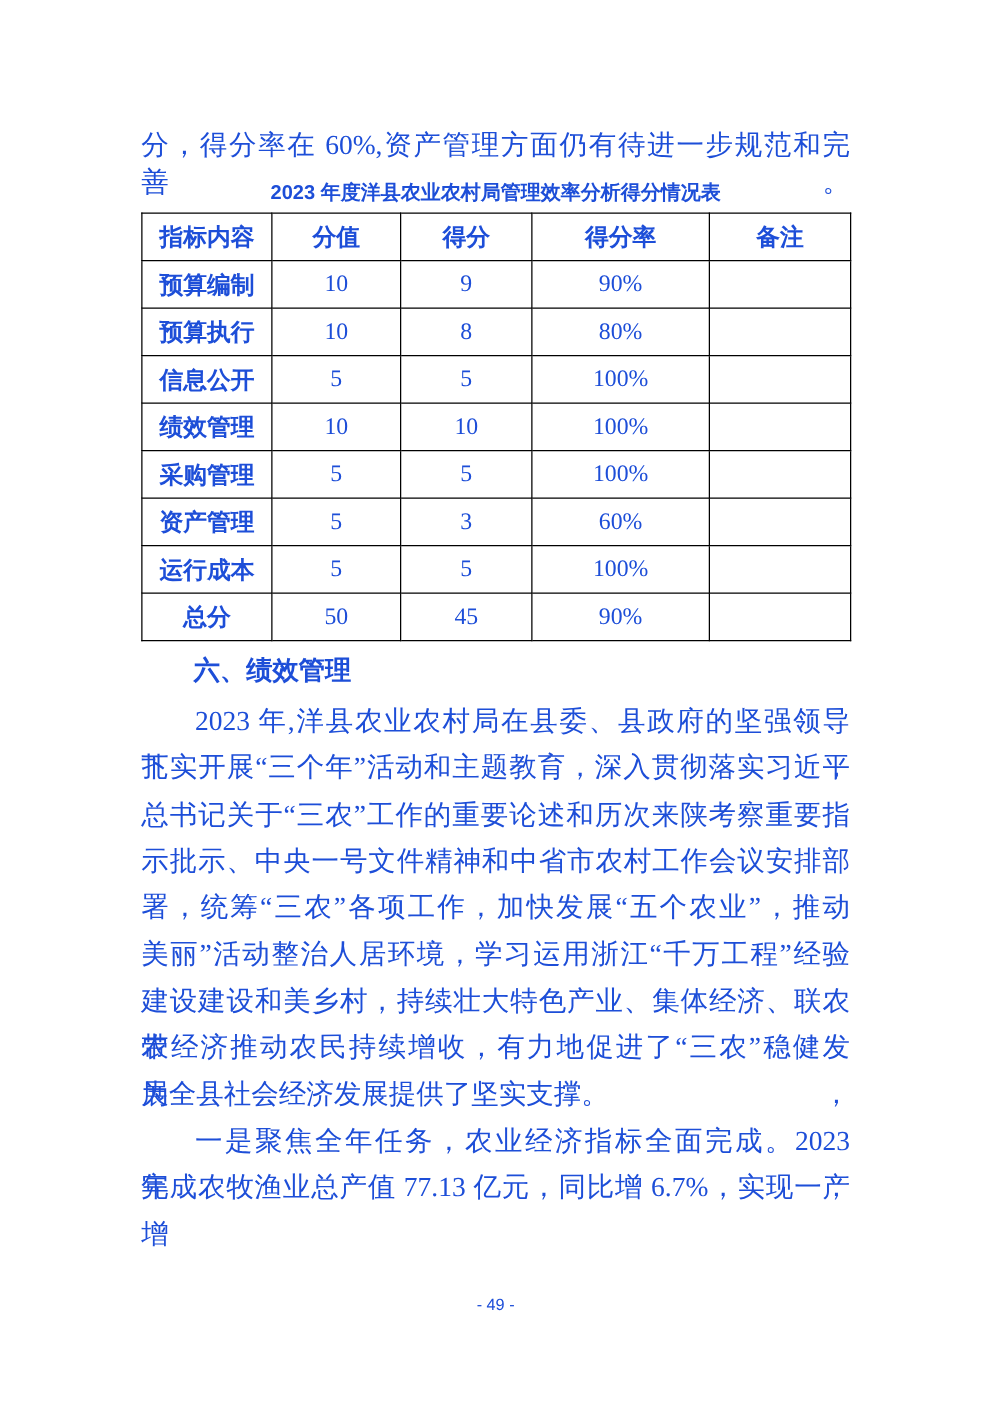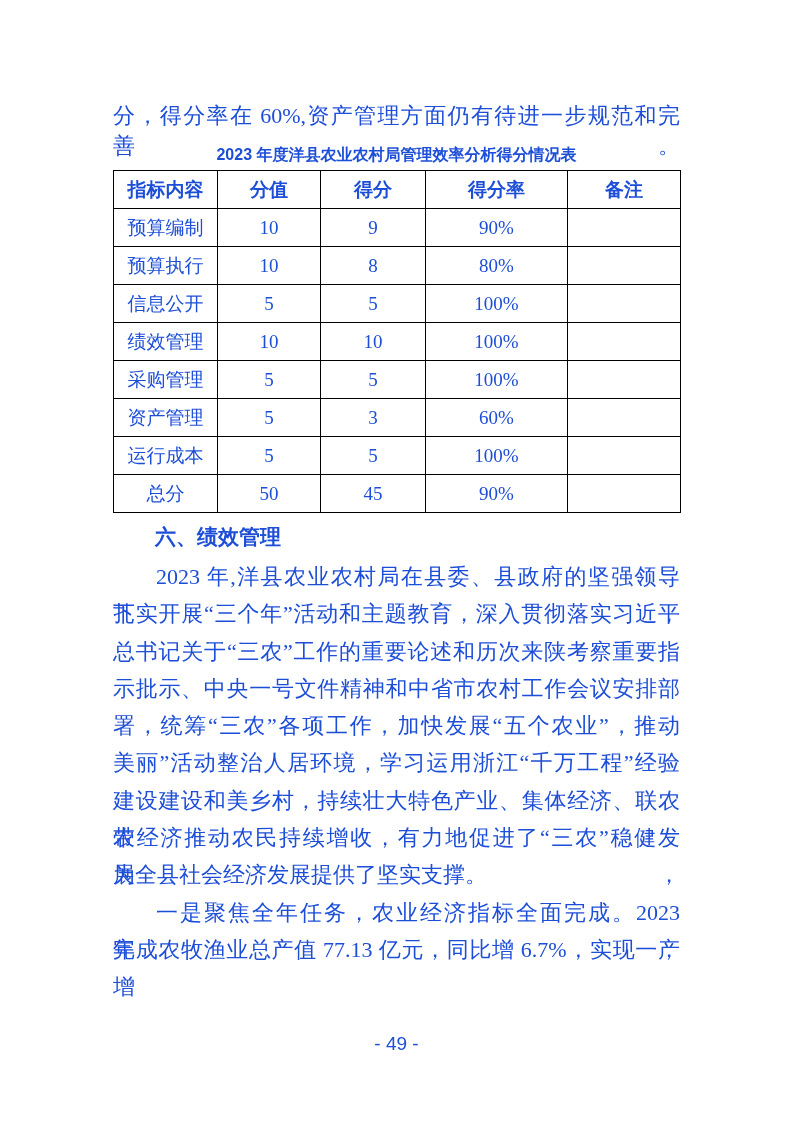--- a/index.html
+++ b/index.html
@@ -63,21 +63,21 @@
     overflow: hidden;
   }
   .score-table th {
     font-family: Liberation Serif, serif;
     font-weight: 700;
     font-size: 19px;
     margin-top: 40px;
   }
   .score-table td.ind {
     font-family: "Liberation Sans", "DejaVu Sans", sans-serif;
-    font-weight: 400;
+    font-weight: 700;
     font-size: 19px;
   }
   .score-table td.num {
     font-family: "Liberation Serif", "DejaVu Serif", serif;
     font-size: 19px;
   }
 
   
   .section-heading {
     position: absolute;
@@ -107,21 +107,21 @@
   .bline.endline { text-align-last: left; }
 
   
   .footer {
     position: absolute;
     top: 1035px;
     left: 0;
     width: 793px;
     text-align: center;
     font-family: "Liberation Sans", "DejaVu Sans", sans-serif;
-    font-size: 19px;
+    font-size: 13px;
     line-height: 18px;
   }
 </style>
 </head>
 <body>
 
 <div class="page">
 
   <div class="cont-line">分，得分率在 60%,资产管理方面仍有待进一步规范和完善。</div>
 

